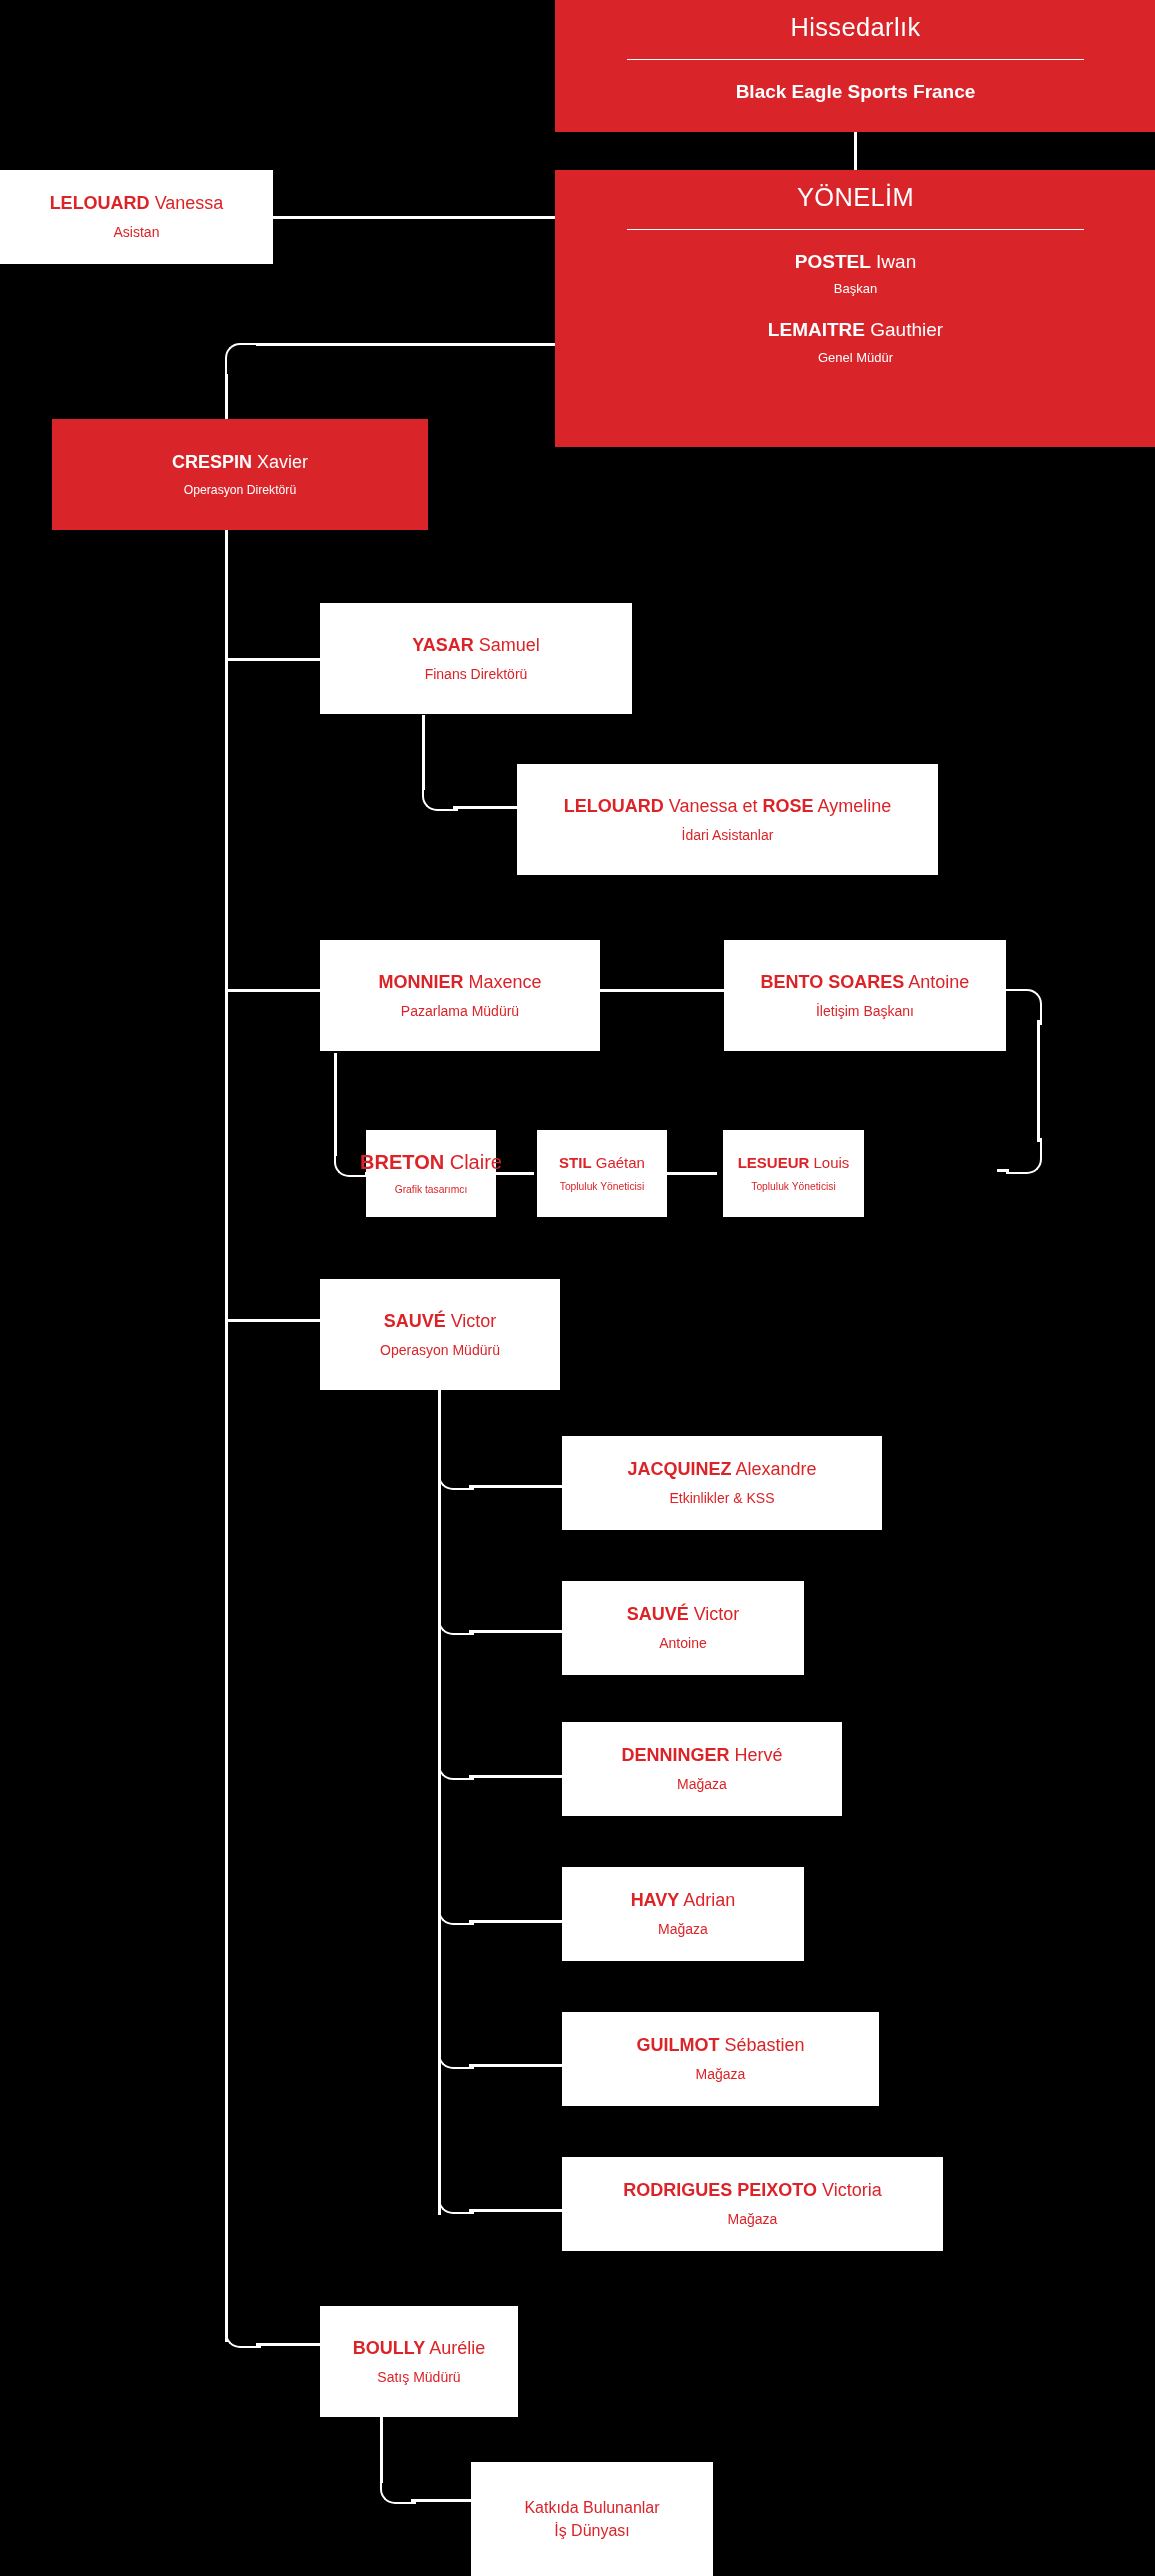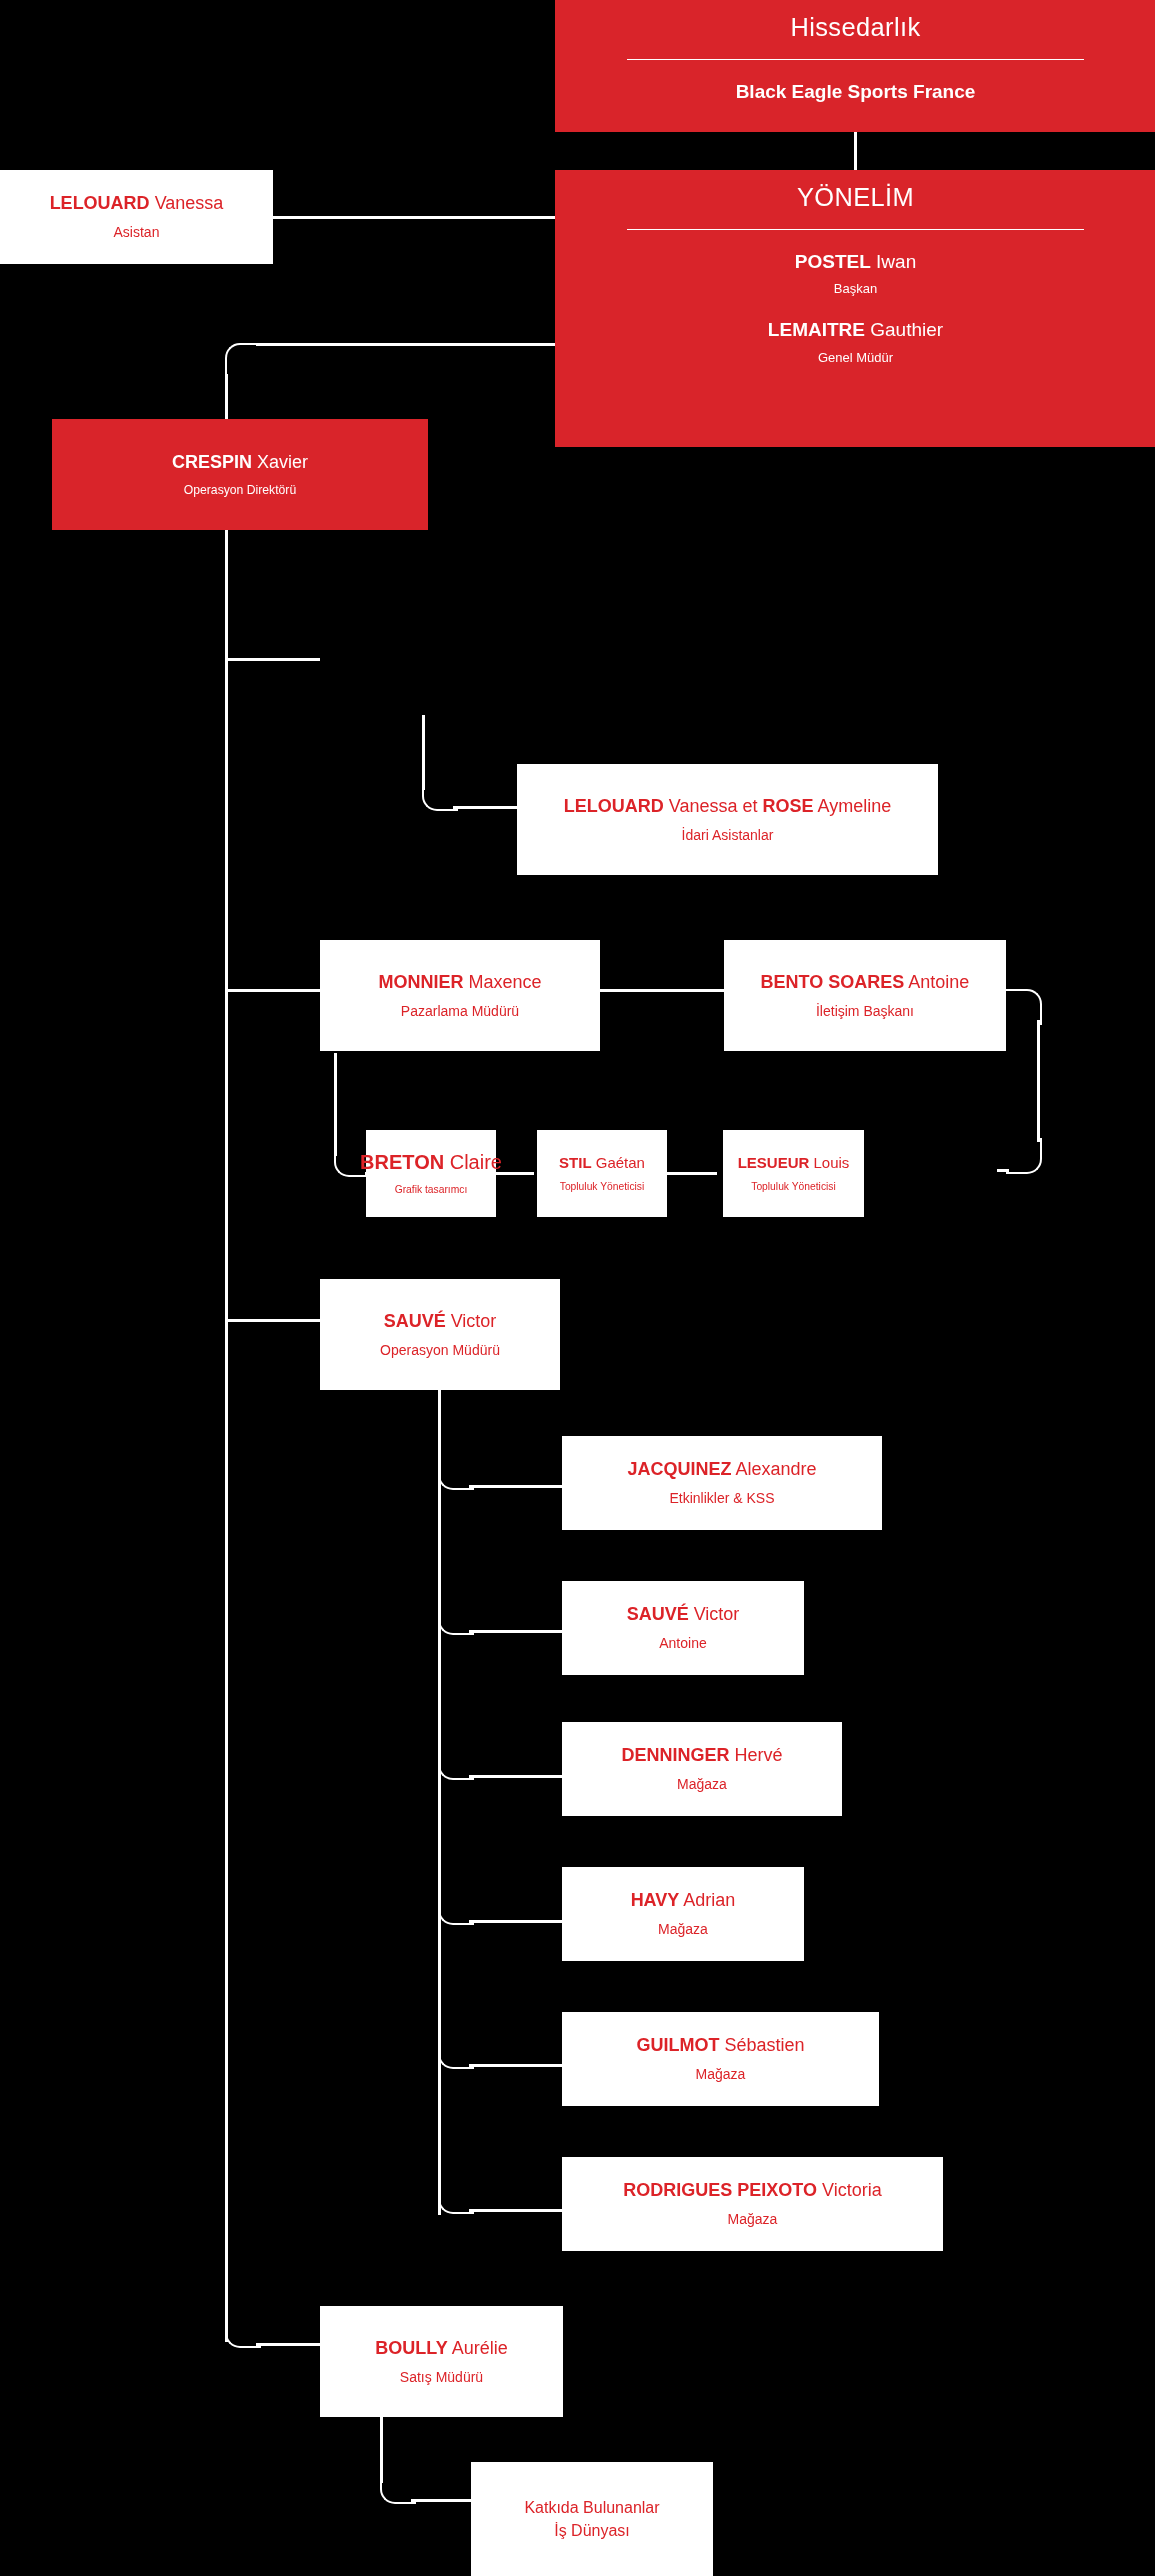--- a/index.html
+++ b/index.html
@@ -203,20 +203,27 @@
   </div>
 
   <div class="node red" style="left:52px; top:419px; width:376px; height:111px;">
     <div class="nm">
       <b>CRESPIN</b>
        <span>Xavier</span>
     </div>
     <div class="ttl">Operasyon Direktörü</div>
   </div>
 
+  <div class="node card" style="left:320px; top:603px; width:312px; height:111px;">
+    <div class="nm">
+      <b>YASAR</b>
+       <span>Samuel</span>
+    </div>
+    <div class="ttl">Finans Direktörü</div>
+  </div>
 
   <div class="node card" style="left:517px; top:764px; width:421px; height:111px;">
     <div class="nm">
       <b>LELOUARD</b>
        <span>Vanessa</span>
        <span>et</span>
        <b>ROSE</b>
        <span>Aymeline</span>
     </div>
     <div class="ttl">İdari Asistanlar</div>
@@ -311,21 +318,21 @@
   </div>
 
   <div class="node card" style="left:562px; top:2157px; width:381px; height:94px;">
     <div class="nm">
       <b>RODRIGUES PEIXOTO</b>
        <span>Victoria</span>
     </div>
     <div class="ttl">Mağaza</div>
   </div>
 
-  <div class="node card" style="left:320px; top:2306px; width:243px; height:111px;">
+  <div class="node card" style="left:320px; top:2306px; width:198px; height:111px;">
     <div class="nm">
       <b>BOULLY</b>
        <span>Aurélie</span>
     </div>
     <div class="ttl">Satış Müdürü</div>
   </div>
 
   <div class="node plaincard" style="left:471px; top:2462px; width:242px; height:114px;">
     <div class="l1">Katkıda Bulunanlar</div>
     <div class="l2">İş Dünyası</div>

